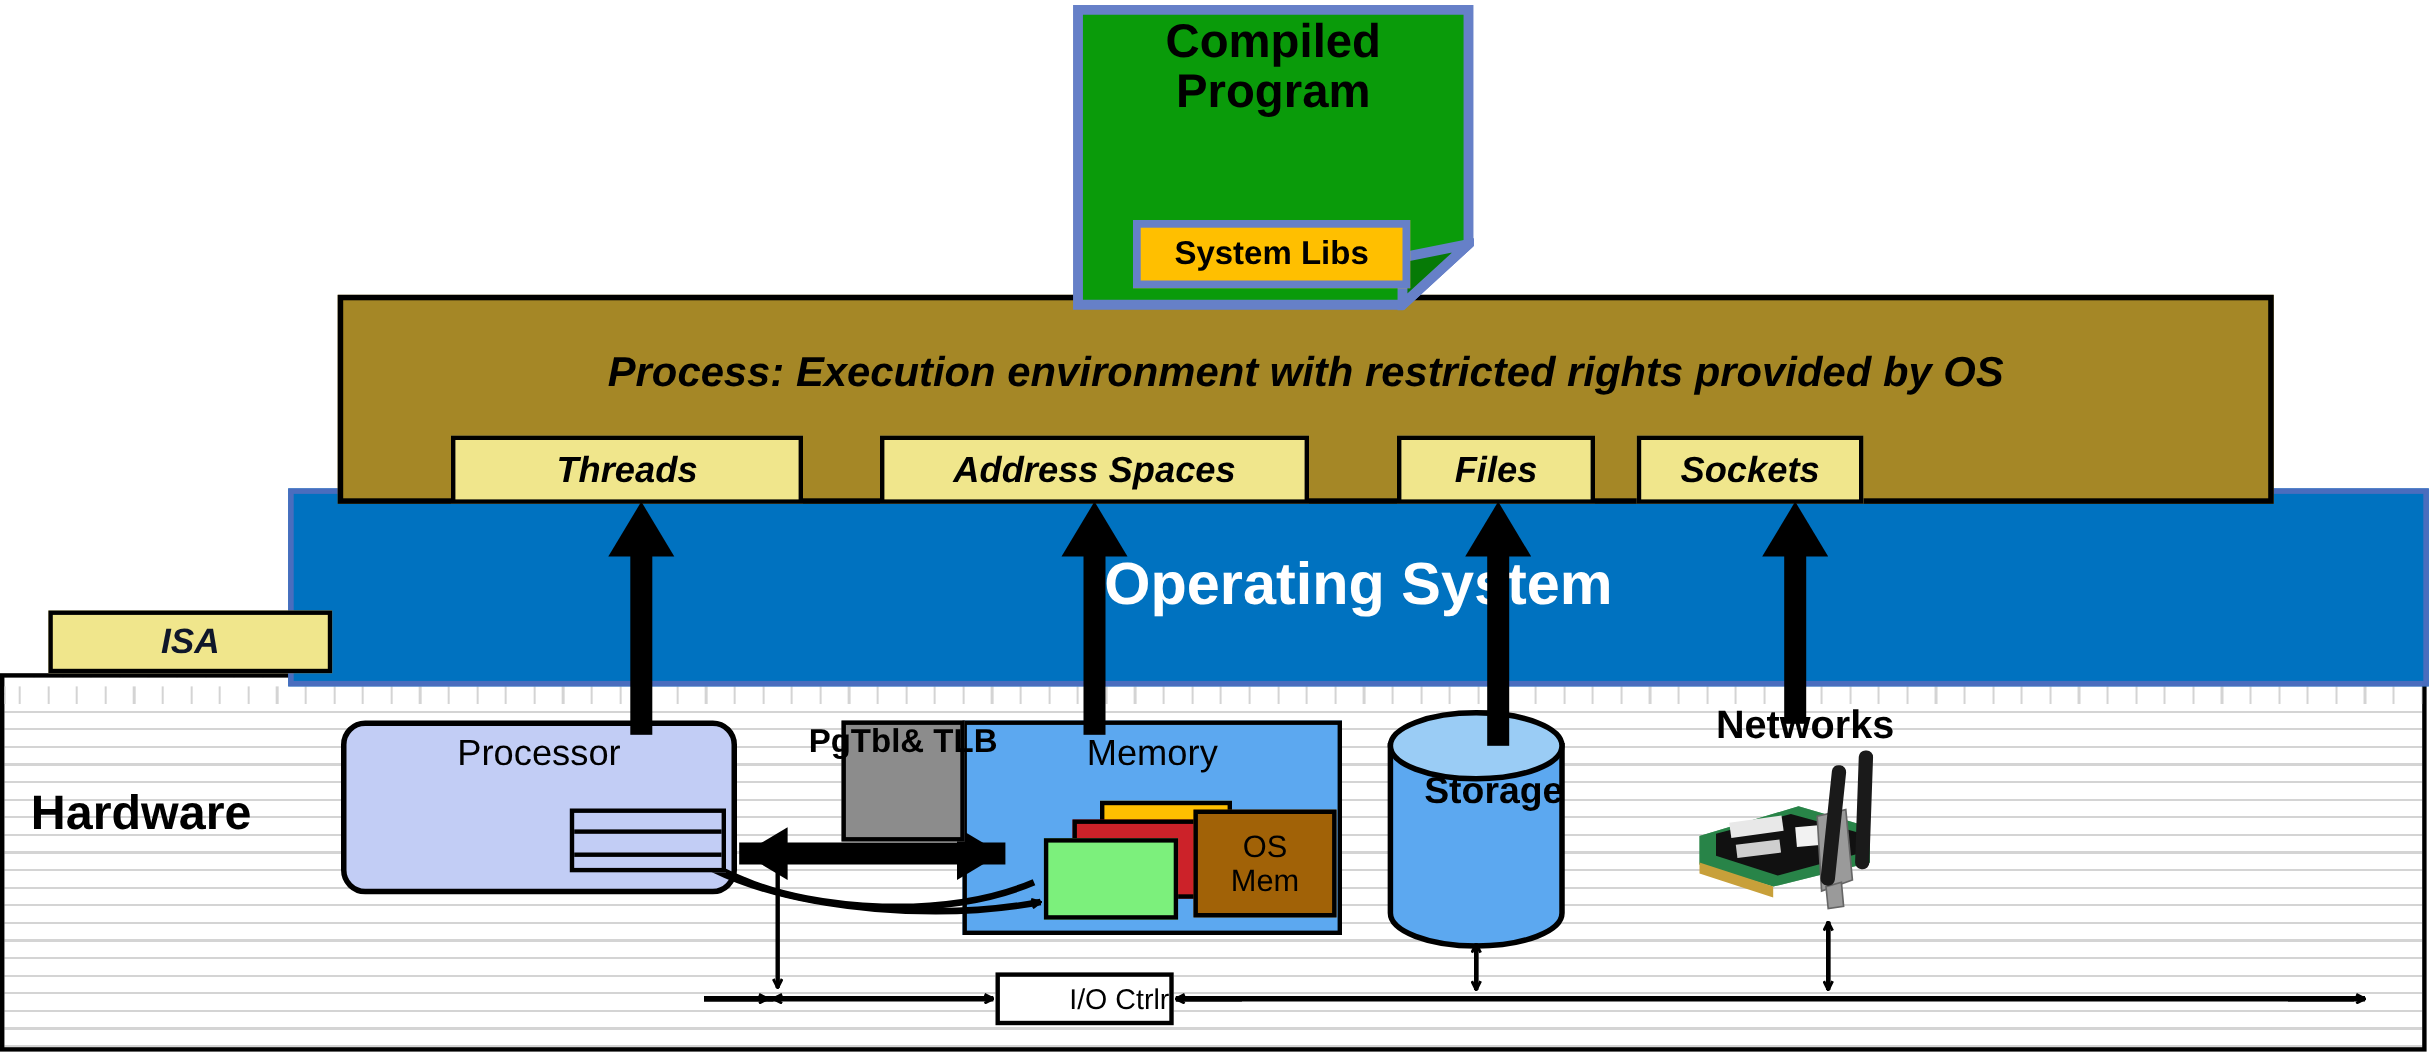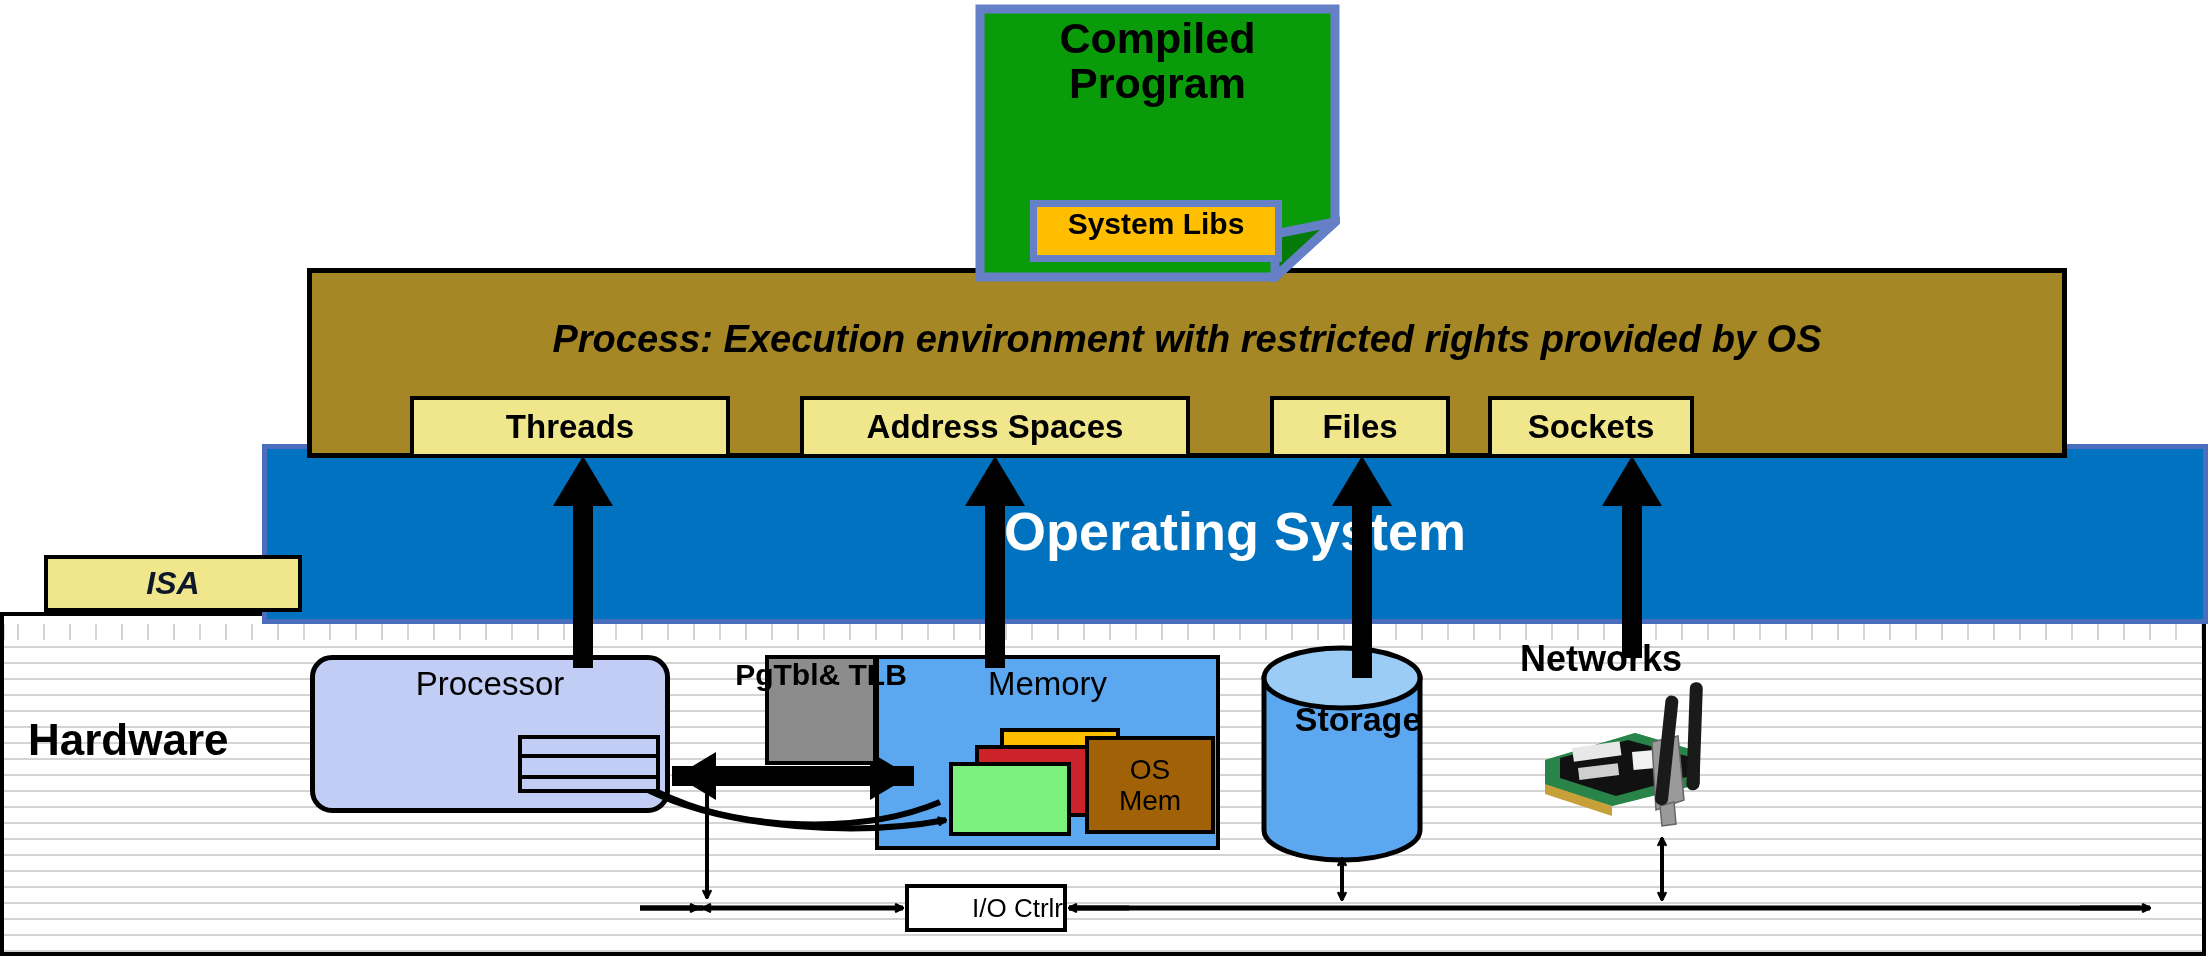--- a/index.html
+++ b/index.html
@@ -58,39 +58,39 @@
     font-size:38px; font-weight:bold; font-style:italic; color:#000;
     z-index:22; white-space:nowrap;
   }
 
   
   .res-box{
     top:396px; height:62px; background:#F0E68C;
     border:4px solid #000; box-sizing:border-box; z-index:24;
     display:flex; align-items:center; justify-content:center;
   }
-  .res-box span{font-size:33px;font-weight:bold;color:#000;white-space:nowrap;}
+  .res-box span{font-size:33px;font-weight:bold;font-style:italic;color:#000;white-space:nowrap;}
   #res-threads{left:410px;  width:320px;}
   #res-address{left:800px;  width:390px;}
   #res-files{left:1270px;   width:180px;}
   #res-sockets{left:1488px; width:206px;}
 
   
   #compiled-program{
     left:975px; top:4px; width:365px; height:278px; z-index:30;
   }
   #compiled-program svg{display:block;}
   #cp-title{
     left:975px; top:16px; width:365px; text-align:center;
     font-size:43px; font-weight:bold; color:#000; line-height:1.05; z-index:33;
   }
   #syslibs-box{
     left:1030px; top:200px; width:252px; height:62px;
     background:#FFBF00; border:7px solid #6680C8; box-sizing:border-box;
-    z-index:34; display:flex; justify-content:center;
+    z-index:34; display:flex; align-items:center; justify-content:center;
   }
   #syslibs-box span{font-size:30px;font-weight:bold;color:#000;}
 
   
   #processor-box{
     left:310px; top:655px; width:360px; height:158px;
     background:#C2CDF5; border:5px solid #000; border-radius:22px;
     box-sizing:border-box; z-index:7;
   }
   #processor-label{
@@ -127,21 +127,21 @@
     border:4px solid #000; box-sizing:border-box; z-index:9;
     display:flex; flex-direction:column; align-items:center; justify-content:center;
   }
   #os-mem span{font-size:28px;color:#000;line-height:1.12;}
 
   #storage-label{
     left:1258px; top:700px; width:200px; text-align:center;
     font-size:34px; font-weight:bold; color:#000; z-index:9;
   }
   #networks-label{
-    left:1520px; top:638px; font-size:36px; font-weight:bold; color:#000;
+    left:1560px; top:638px; font-size:36px; font-weight:bold; color:#000;
     z-index:9; white-space:nowrap;
   }
 
   #io-ctrlr{
     left:905px; top:884px; width:162px; height:48px;
     background:#ffffff; border:4px solid #000; box-sizing:border-box;
     z-index:9; display:flex; align-items:center; justify-content:flex-end;
   }
   #io-ctrlr span{font-size:26px;color:#000;}
 

